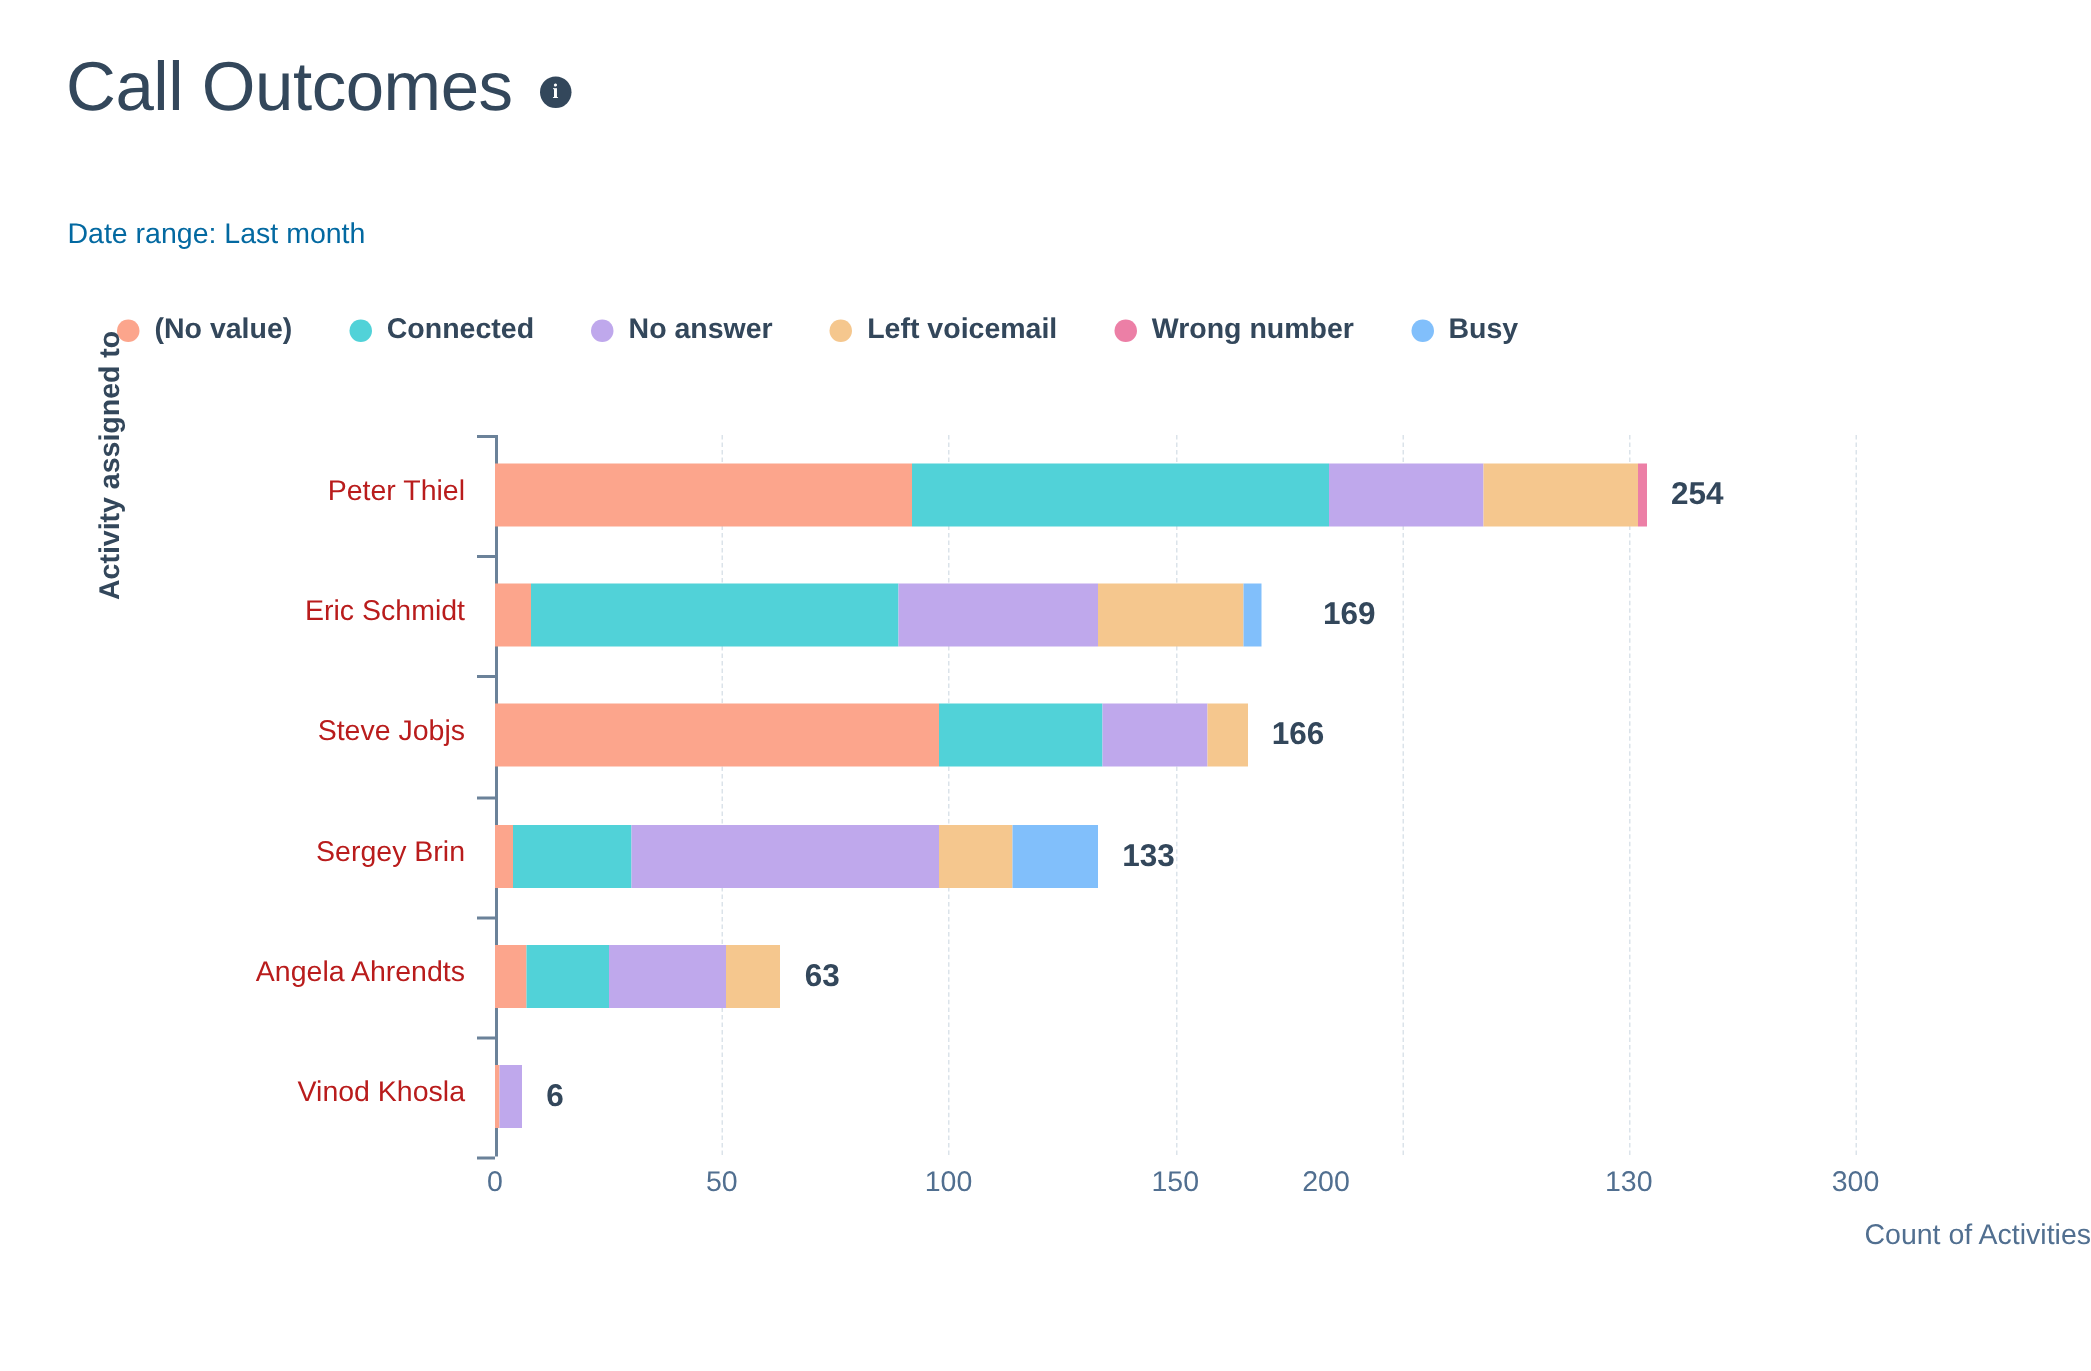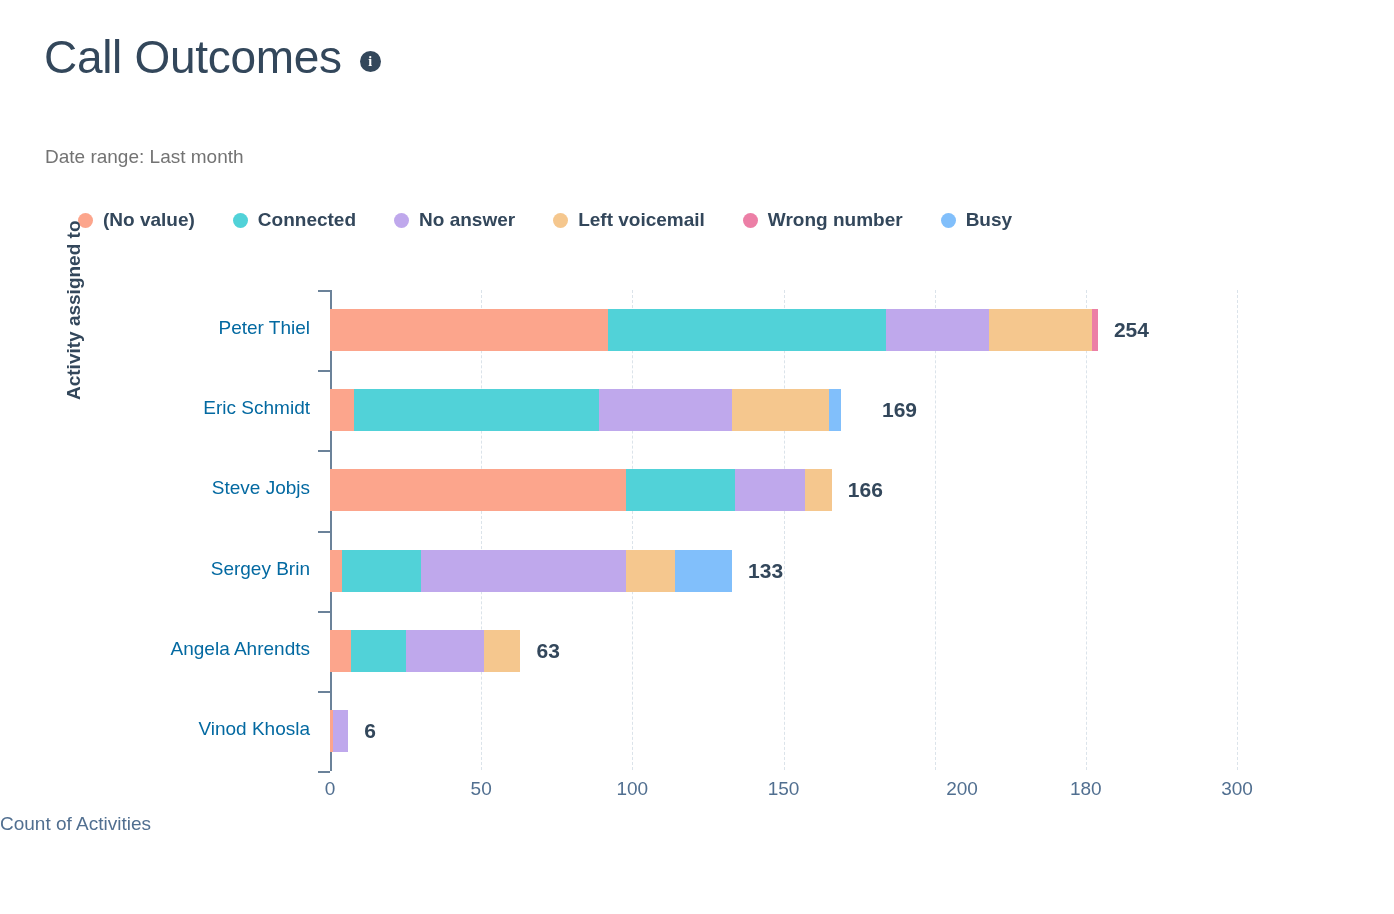--- a/index.html
+++ b/index.html
@@ -23,21 +23,21 @@
   }
   .info-icon {
     width: 21px; height: 21px; border-radius: 50%;
     background: #33475b; color: #fff;
     display: inline-flex; align-items: center; justify-content: center;
     font-size: 14px; font-weight: 700; font-family: "Liberation Serif", serif;
     cursor: pointer; margin-top: 9px;
   }
   .date-range {
     position: absolute; left: 45px; top: 146px;
-    font-size: 19px; color: #737373; white-space: nowrap;
+    font-size: 19px; color: #0369a1; white-space: nowrap;
   }
 
   
   .legend {
     position: absolute; left: 78px; top: 209px;
     display: flex; align-items: center;
   }
   .legend-item {
     display: flex; align-items: center; gap: 10px;
     margin-right: 38px; cursor: pointer; white-space: nowrap;
@@ -65,39 +65,39 @@
 
   .bar-row { position: absolute; left: 0; height: 42px; }
   .seg { position: absolute; top: 0; height: 42px; }
   .bar-total {
     position: absolute; top: 50%; transform: translateY(-50%);
     font-size: 21px; font-weight: 700; color: #33475b; white-space: nowrap;
   }
 
   .ycat-label {
     position: absolute; right: 1080px; 
-    font-size: 19px; color: #0369a1; white-space: nowrap;
+    font-size: 19px; color: #b91c1c; white-space: nowrap;
     text-align: right;
   }
 
   .yaxis-title {
     position: absolute;
     left: 63px; top: 400px;
     font-size: 19px; font-weight: 700; color: #33475b;
     transform: rotate(-90deg); transform-origin: left top;
     white-space: nowrap;
   }
   .xtick-label {
     position: absolute; top: 778px;
     font-size: 19px; color: #516f90;
     transform: translateX(-50%); white-space: nowrap;
   }
   .xaxis-title {
     position: absolute; top: 813px; left: 0; width: 1394px;
-    text-align: left; font-size: 19px; color: #516f90;
+    text-align: right; font-size: 19px; color: #516f90;
   }
 </style>
 </head>
 <body>
 
 <div id="root">
 
   <div class="title-row">
     <div class="page-title">Call Outcomes</div>
     <div class="info-icon">i</div>
@@ -186,22 +186,22 @@
         <div class="seg" style="left: 3.02333px; width: 15.1167px; background: rgb(191, 168, 236);"></div>
         <div class="bar-total" style="left: 34.14px;">6</div>
       </div>
     </div>
 
   <div id="overlay">
       <div class="xtick-label" style="left: 330px;">0</div>
       <div class="xtick-label" style="left: 481.167px;">50</div>
       <div class="xtick-label" style="left: 632.333px;">100</div>
       <div class="xtick-label" style="left: 783.5px;">150</div>
-      <div class="xtick-label" style="left: 962px; text-align: center;">200</div>
-      <div class="xtick-label" style="left: 1085.83px;">180</div>
+      <div class="xtick-label" style="left: 884px; text-align: center;">200</div>
+      <div class="xtick-label" style="left: 1085.83px;">130</div>
       <div class="xtick-label" style="left: 1237px;">300</div>
       <div class="ycat-label" style="right: 1084px; top: 317.083px;">Peter Thiel</div>
       <div class="ytick" style="top: 290px;"></div>
       <div class="ycat-label" style="right: 1084px; top: 397.25px;">Eric Schmidt</div>
       <div class="ytick" style="top: 370.167px;"></div>
       <div class="ycat-label" style="right: 1084px; top: 477.417px;">Steve Jobjs</div>
       <div class="ytick" style="top: 450.333px;"></div>
       <div class="ycat-label" style="right: 1084px; top: 557.583px;">Sergey Brin</div>
       <div class="ytick" style="top: 530.5px;"></div>
       <div class="ycat-label" style="right: 1084px; top: 637.75px;">Angela Ahrendts</div>

